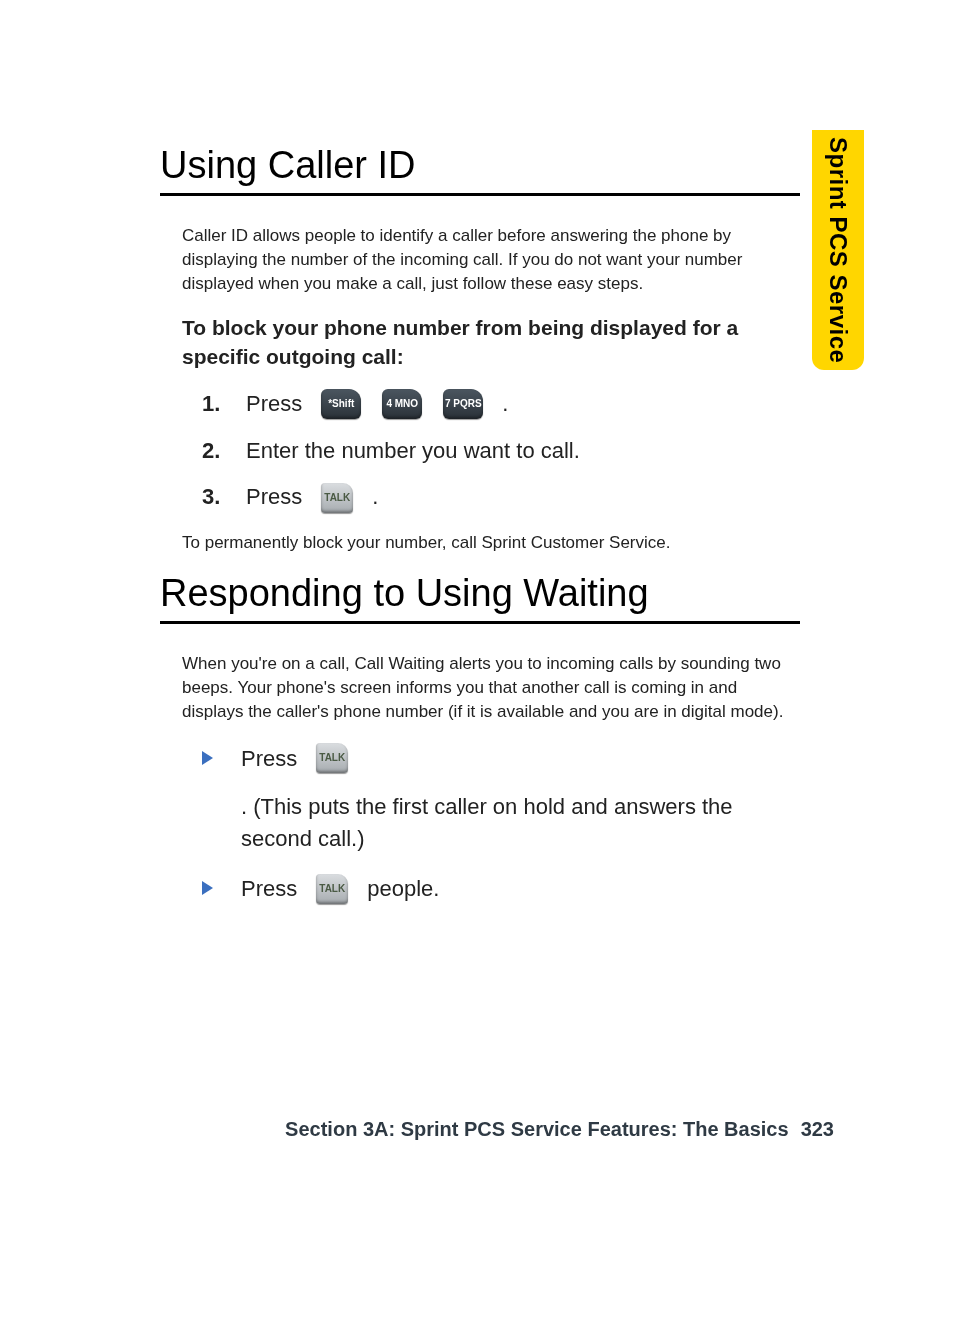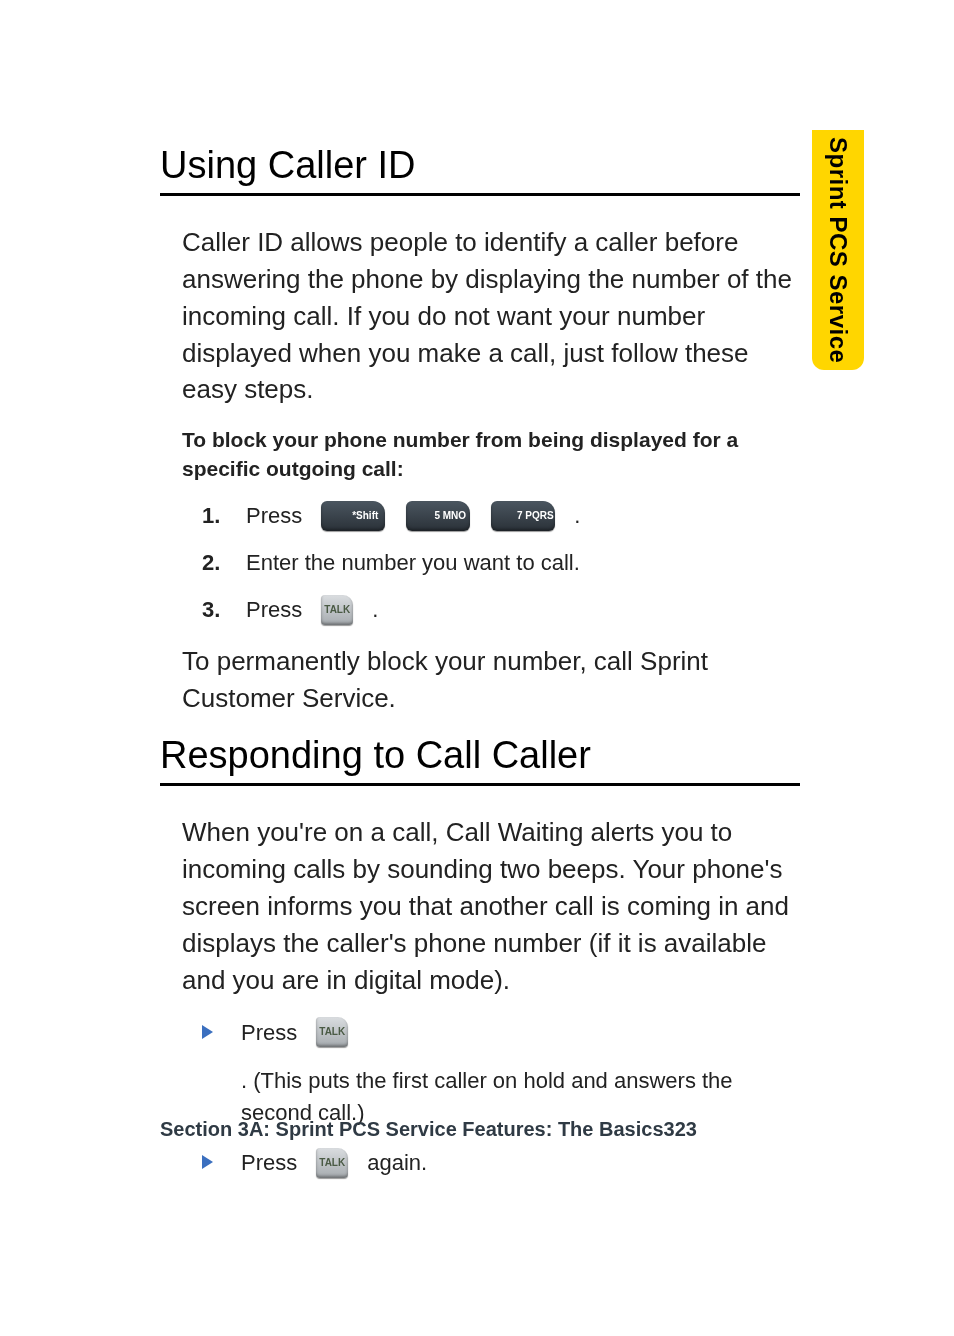--- a/index.html
+++ b/index.html
@@ -48,21 +48,21 @@
     color: #000;
     line-height: 1.1;
   }
   .heading-rule {
     border: none;
     border-top: 3px solid #000;
     margin: 0 0 28px 0;
   }
   .body-p {
     margin: 0 0 18px 22px;
-    font-size: 26px;
+    font-size: 17px;
     line-height: 1.42;
     color: #222;
   }
   .lead-bold {
     margin: 16px 0 18px 22px;
     font-size: 21px;
     font-weight: 700;
     line-height: 1.35;
   }
   ol.steps {
@@ -114,44 +114,44 @@
     margin: 0 2px;
     border-radius: 6px 12px 6px 6px;
     font-size: 10px;
     font-weight: 700;
     color: #fff;
     position: relative;
     box-shadow: inset 0 -2px 3px rgba(0,0,0,0.35), 0 1px 1px rgba(0,0,0,0.4);
   }
   .btn-dark {
     background: linear-gradient(#4b5660, #2a3138);
-    padding-left: 24px;
   }
   .btn-silver {
     background: linear-gradient(#dadde0, #a6abaf);
     color: #4a5a44;
   }
   .btn-silver.small {
     width: 32px;
     height: 30px;
     border-radius: 4px 10px 4px 4px;
   }
   .second-heading {
     margin-top: 40px;
   }
   .footer {
     position: absolute;
     bottom: 195px;
     left: 160px;
     right: 120px;
     display: flex;
-    justify-content: flex-start;
+    justify-content: flex-end;
     font-size: 20px;
     font-weight: 700;
     color: #2f3a44;
+    gap: 12px;
   }
   .step-flow {
     display: inline-flex;
     align-items: center;
     flex-wrap: wrap;
     gap: 17px;
   }
 </style>
 </head>
 <body>
@@ -170,42 +170,42 @@
     <p class="body-p">Caller ID allows people to identify a caller before answering the phone by displaying the number of the incoming call. If you do not want your number displayed when you make a call, just follow these easy steps.</p>
 
     <p class="lead-bold">To block your phone number from being displayed for a specific outgoing call:</p>
 
     <ol class="steps">
       <li>
         <span class="num">1.</span>
         <span class="step-flow">
           <span>Press </span>
           <span class="btn-icon btn-dark">*Shift</span>
-          <span class="btn-icon btn-dark">5 MNO</span>
+          <span class="btn-icon btn-dark">4 MNO</span>
           <span class="btn-icon btn-dark">7 PQRS</span>
           <span>.</span>
         </span>
       </li>
       <li>
         <span class="num">2.</span>
         <span>Enter the number you want to call.</span>
       </li>
       <li>
         <span class="num">3.</span>
         <span class="step-flow">
           <span>Press </span>
           <span class="btn-icon btn-silver small">TALK</span>
           <span>.</span>
         </span>
       </li>
     </ol>
 
     <p class="body-p">To permanently block your number, call Sprint Customer Service.</p>
 
-    <h1 class="section-heading second-heading">Responding to Call Caller</h1>
+    <h1 class="section-heading second-heading">Responding to Using Waiting</h1>
     <hr class="heading-rule">
 
     <p class="body-p">When you're on a call, Call Waiting alerts you to incoming calls by sounding two beeps. Your phone's screen informs you that another call is coming in and displays the caller's phone number (if it is available and you are in digital mode).</p>
 
 
     <ul class="bullets">
       <li>
         <span class="arrow-bullet"></span>
         <span class="step-flow">
           <span>Press </span>
@@ -215,21 +215,21 @@
       </li>
     </ul>
 
 
     <ul class="bullets">
       <li>
         <span class="arrow-bullet"></span>
         <span class="step-flow">
           <span>Press </span>
           <span class="btn-icon btn-silver small">TALK</span>
-          <span> again.</span>
+          <span> people.</span>
         </span>
       </li>
     </ul>
 
   </div>
 
   <div class="footer">
     <span>Section 3A: Sprint PCS Service Features: The Basics</span>
     <span>323</span>
   </div>

